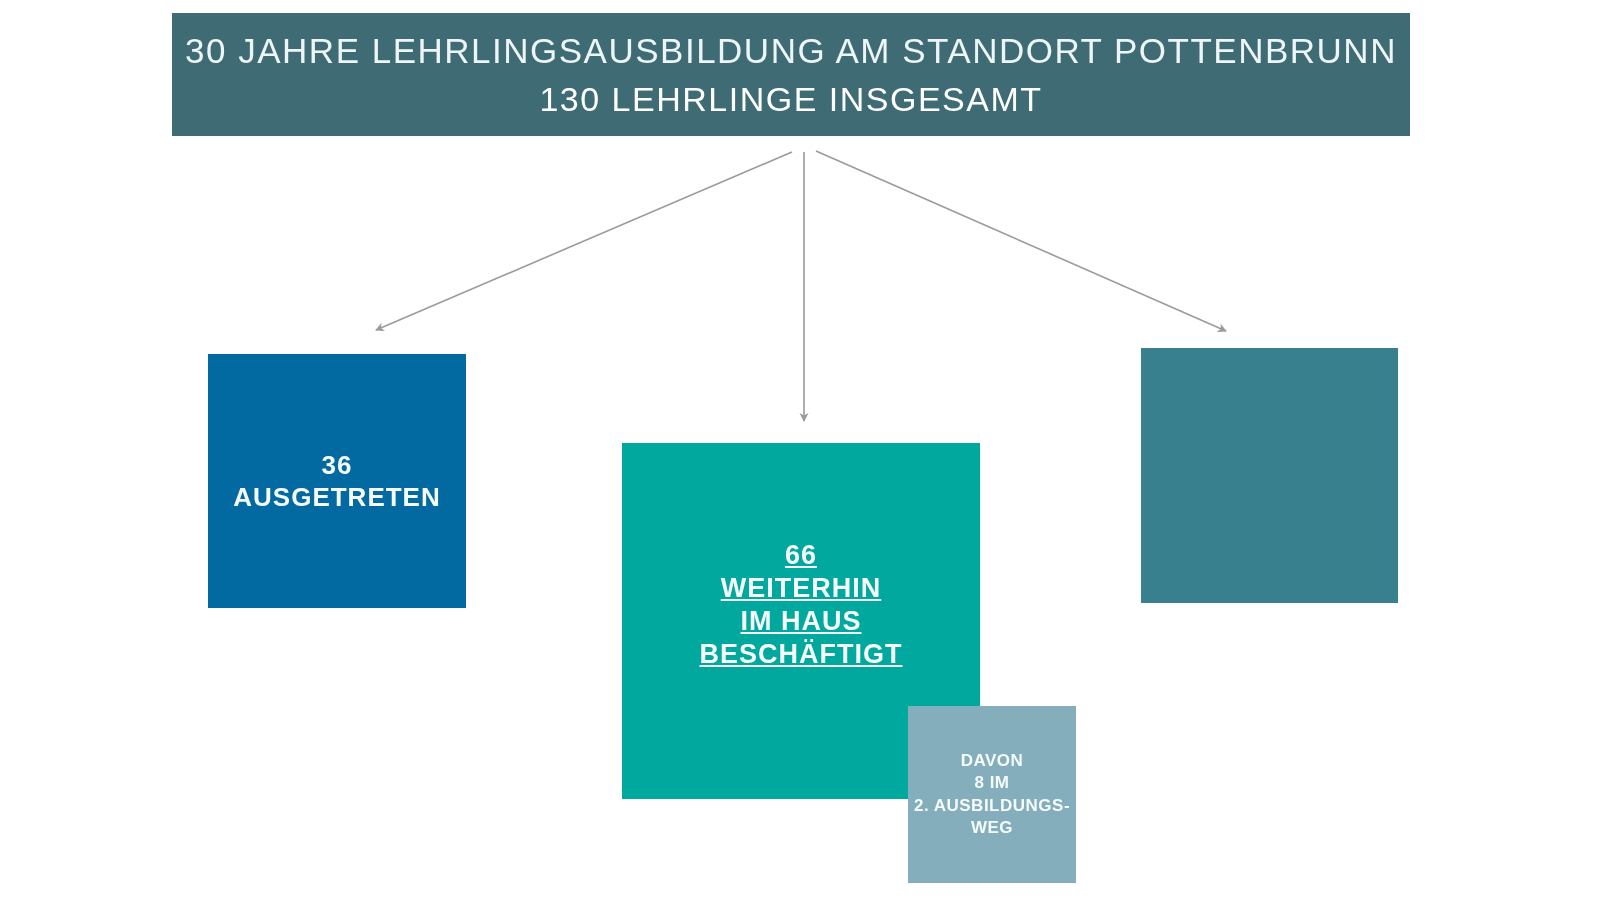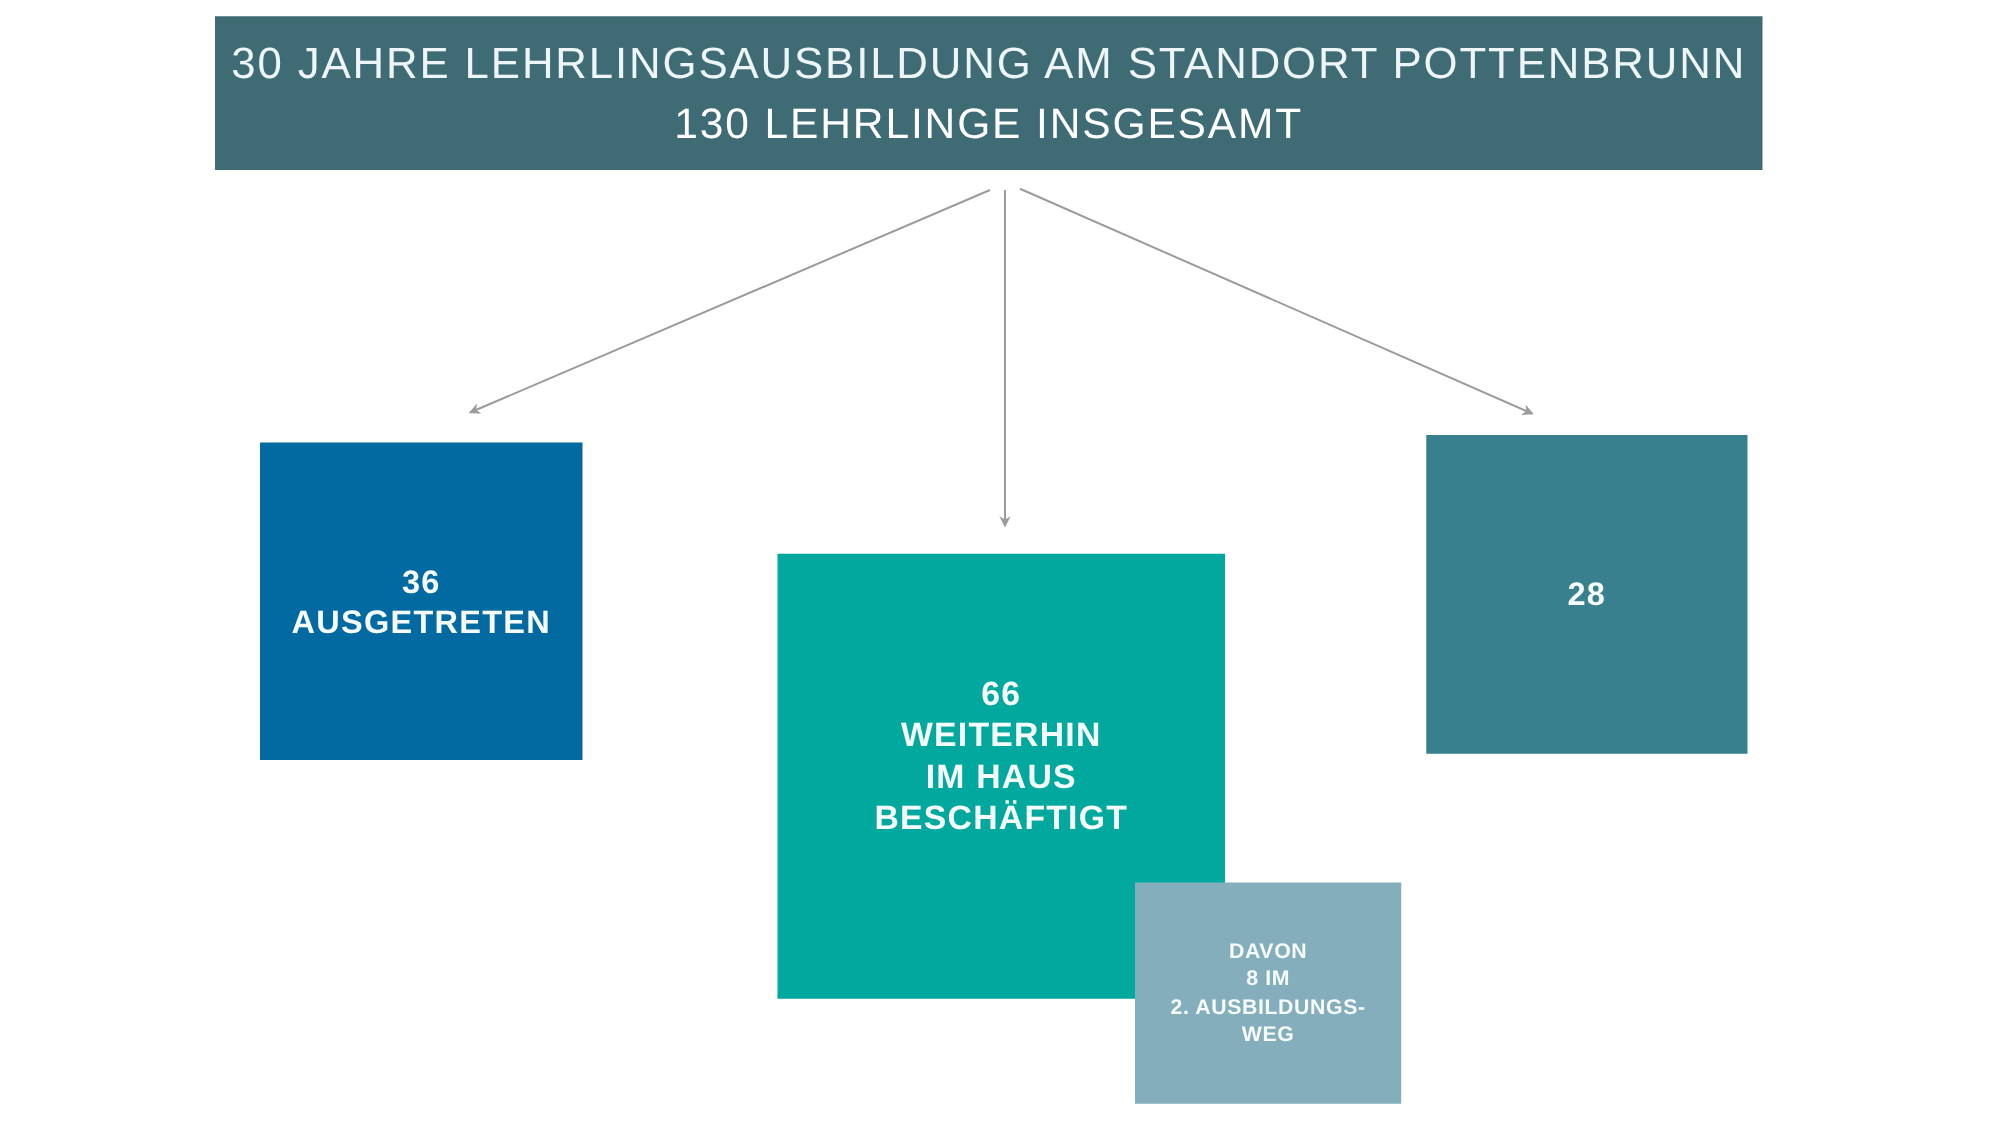--- a/index.html
+++ b/index.html
@@ -85,21 +85,21 @@
   .node-weiterhin .text-block { transform: translateY(-16px); }
   .node-aktuell {
     left: 1141px; top: 348px;
     width: 257px; height: 255px;
     font-size: 26px;
     line-height: 1.25;
     letter-spacing: 1px;
   }
   .node-davon {
     left: 908px; top: 706px;
-    width: 213px; height: 177px;
+    width: 168px; height: 177px;
     font-size: 17px;
     line-height: 1.3;
     letter-spacing: 0.5px;
     z-index: 3;
   }
 </style>
 </head>
 <body>
 
 <div id="canvas">
@@ -120,32 +120,31 @@
     <line x1="816" y1="151" x2="1226" y2="331" stroke-width="1.6" marker-end="url(#ah)" stroke="#9b9b9b"></line>
   </svg>
 
   <div class="abs node node-ausgetreten" style="background-color: #0369a1;">
     <div class="text-block">
       <span class="ln">36</span>
       <span class="ln">AUSGETRETEN</span>
     </div>
   </div>
 
-  <div class="abs node node-weiterhin" style="background-color: rgb(0, 168, 158);">
+  <div class="abs node node-weiterhin" style="background-color: rgb(0, 168, 158); text-decoration: underline;">
     <div class="text-block">
       <span class="ln">66</span>
       <span class="ln">WEITERHIN</span>
       <span class="ln">IM HAUS</span>
       <span class="ln">BESCHÄFTIGT</span>
     </div>
   </div>
 
   <div class="abs node node-aktuell" style="background-color: rgb(56, 128, 142);">
     <div class="text-block">
-      <span class="ln">28</span>
     </div>
   </div>
 
   <div class="abs node node-davon" style="background-color: rgb(132, 174, 188);">
     <div class="text-block">
       <span class="ln">DAVON</span>
       <span class="ln">8 IM</span>
       <span class="ln">2. AUSBILDUNGS-</span>
       <span class="ln">WEG</span>
     </div>

